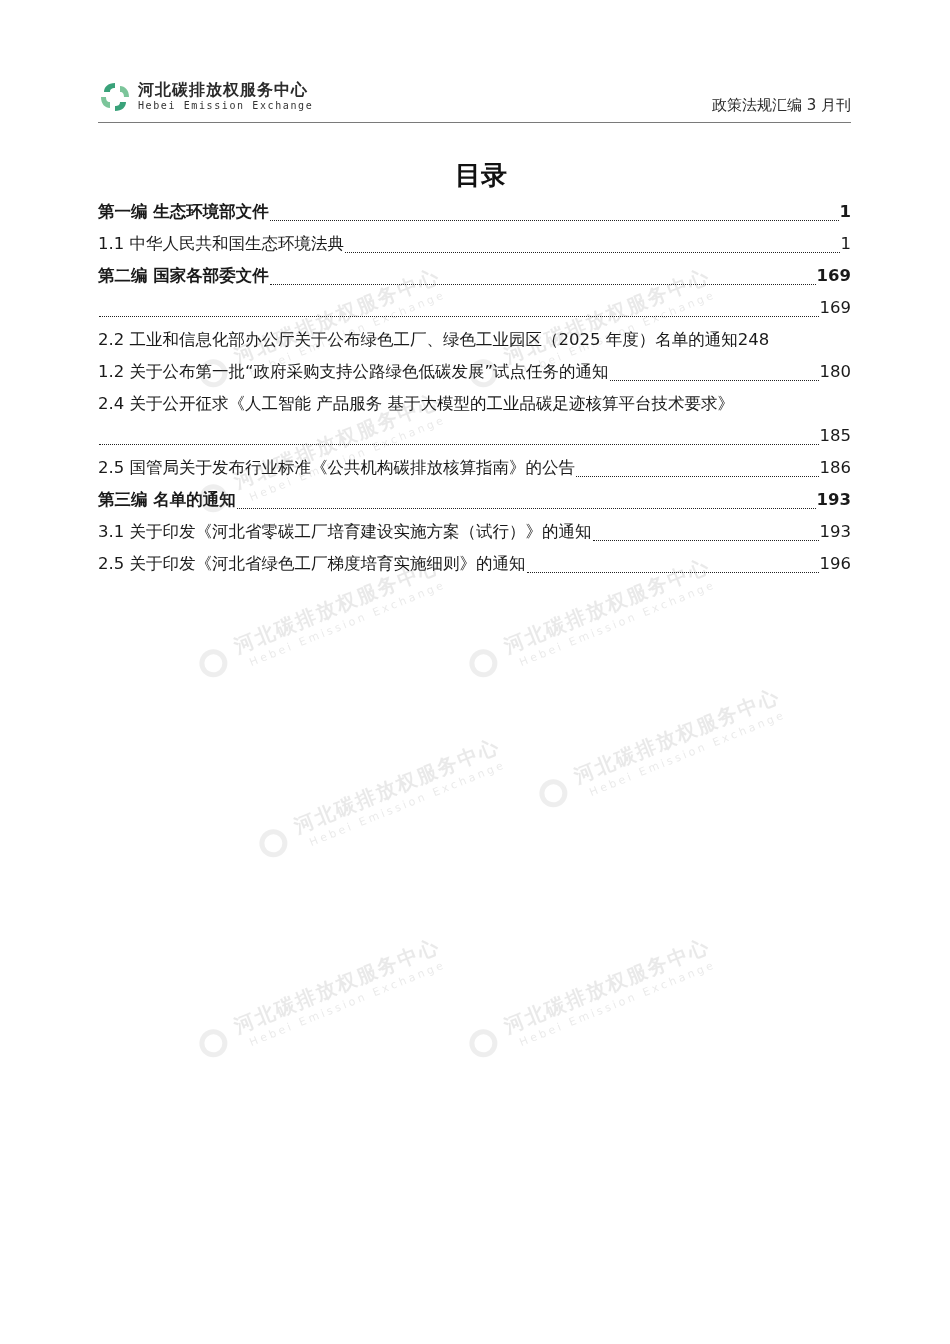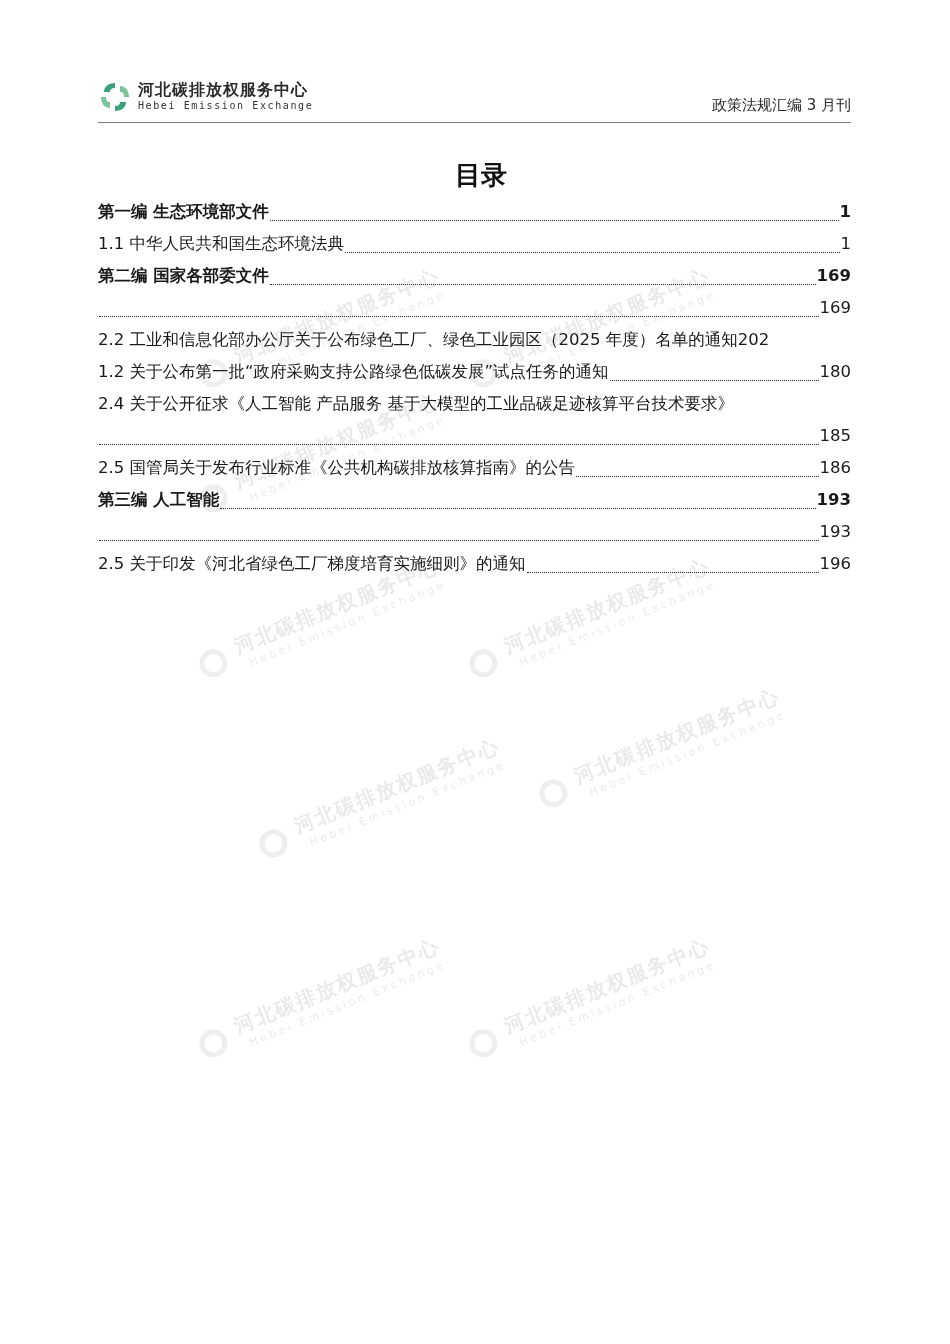--- a/index.html
+++ b/index.html
@@ -79,45 +79,46 @@
     <span class="dots"></span>
     <span class="page">169</span>
   </div>
   <div class="toc-row">
     <span class="dots"></span>
     <span class="page">169</span>
   </div>
   <div class="toc-row nodots">
     <span class="text">2.2  工业和信息化部办公厅关于公布绿色工厂、绿色工业园区（2025 年度）名单的通知</span>
 
-    <span class="page">202</span>
+    <span class="page">248</span>
   </div>
   <div class="toc-row">
     <span class="text">1.2  关于公布第一批“政府采购支持公路绿色低碳发展”试点任务的通知</span>
     <span class="dots"></span>
     <span class="page">180</span>
   </div>
   <div class="toc-row wrap-first">
     <span class="text">2.4  关于公开征求《人工智能  产品服务  基于大模型的工业品碳足迹核算平台技术要求》</span>
   </div>
   <div class="toc-row">
     <span class="dots"></span>
     <span class="page">185</span>
   </div>
   <div class="toc-row">
     <span class="text">2.5  国管局关于发布行业标准《公共机构碳排放核算指南》的公告</span>
     <span class="dots"></span>
     <span class="page">186</span>
   </div>
   <div class="toc-row bold">
-    <span class="text">第三编  人工智能</span>
+    <span class="text">第三编  名单的通知</span>
     <span class="dots"></span>
     <span class="page">193</span>
   </div>
   <div class="toc-row">
+    <span class="text">3.1  关于印发《河北省零碳工厂培育建设实施方案（试行）》的通知</span>
     <span class="dots"></span>
     <span class="page">193</span>
   </div>
   <div class="toc-row">
     <span class="text">2.5  关于印发《河北省绿色工厂梯度培育实施细则》的通知</span>
     <span class="dots"></span>
     <span class="page">196</span>
   </div>
 </div>
 

